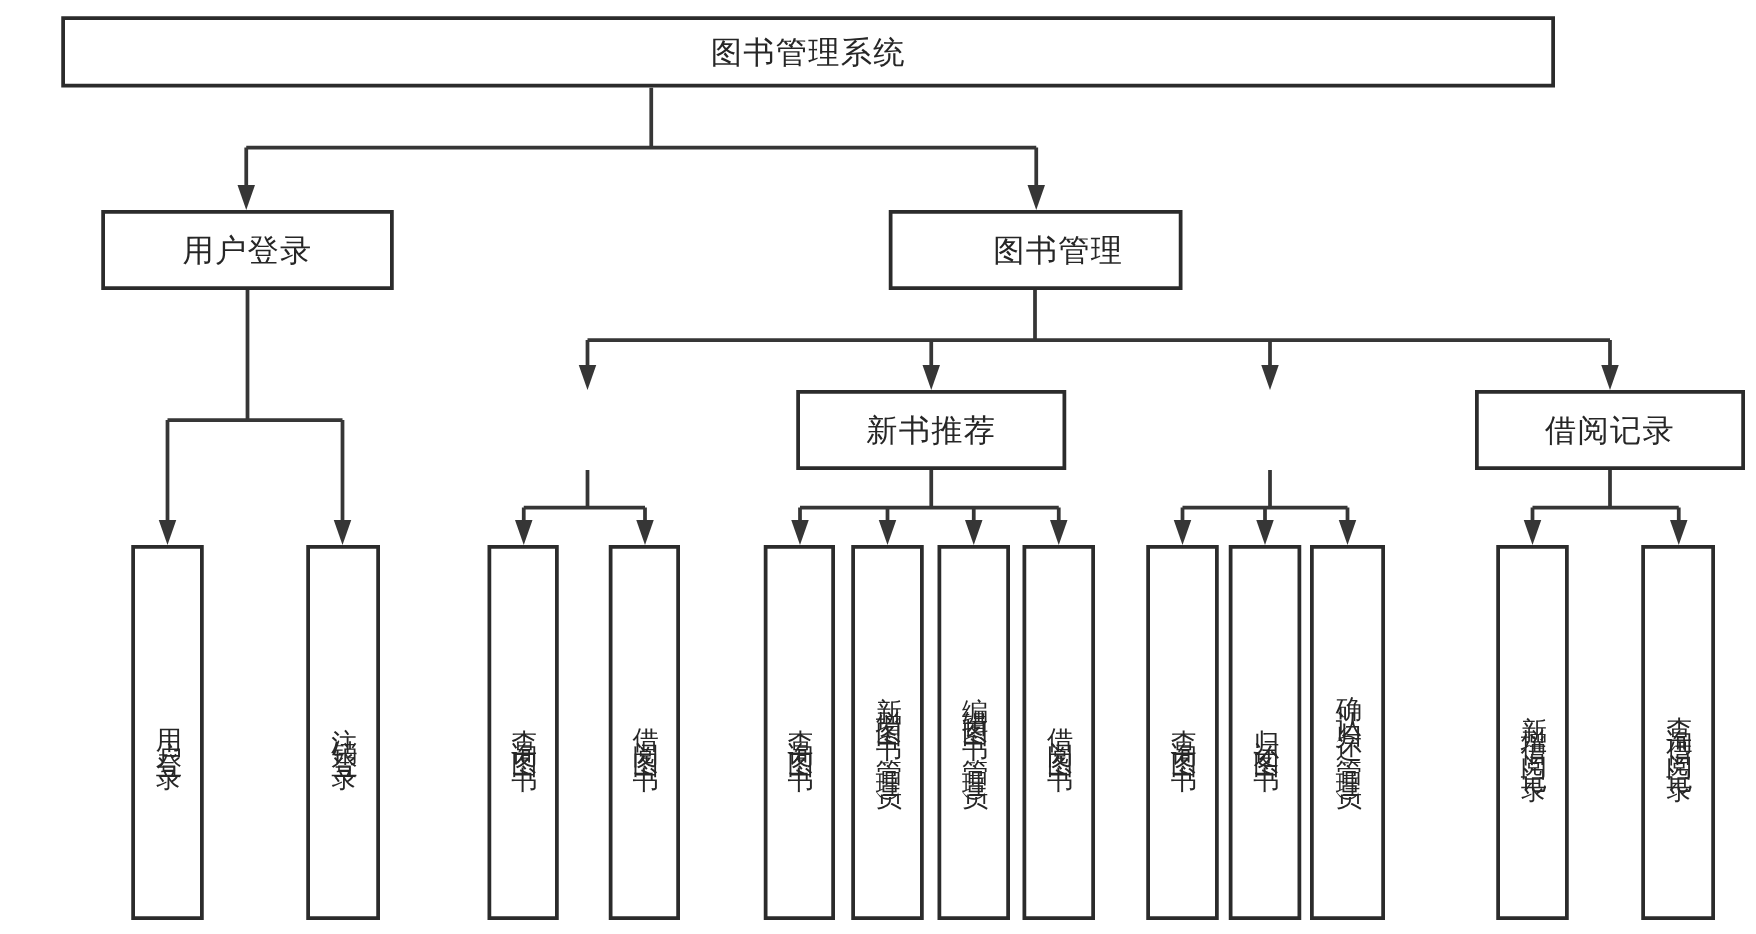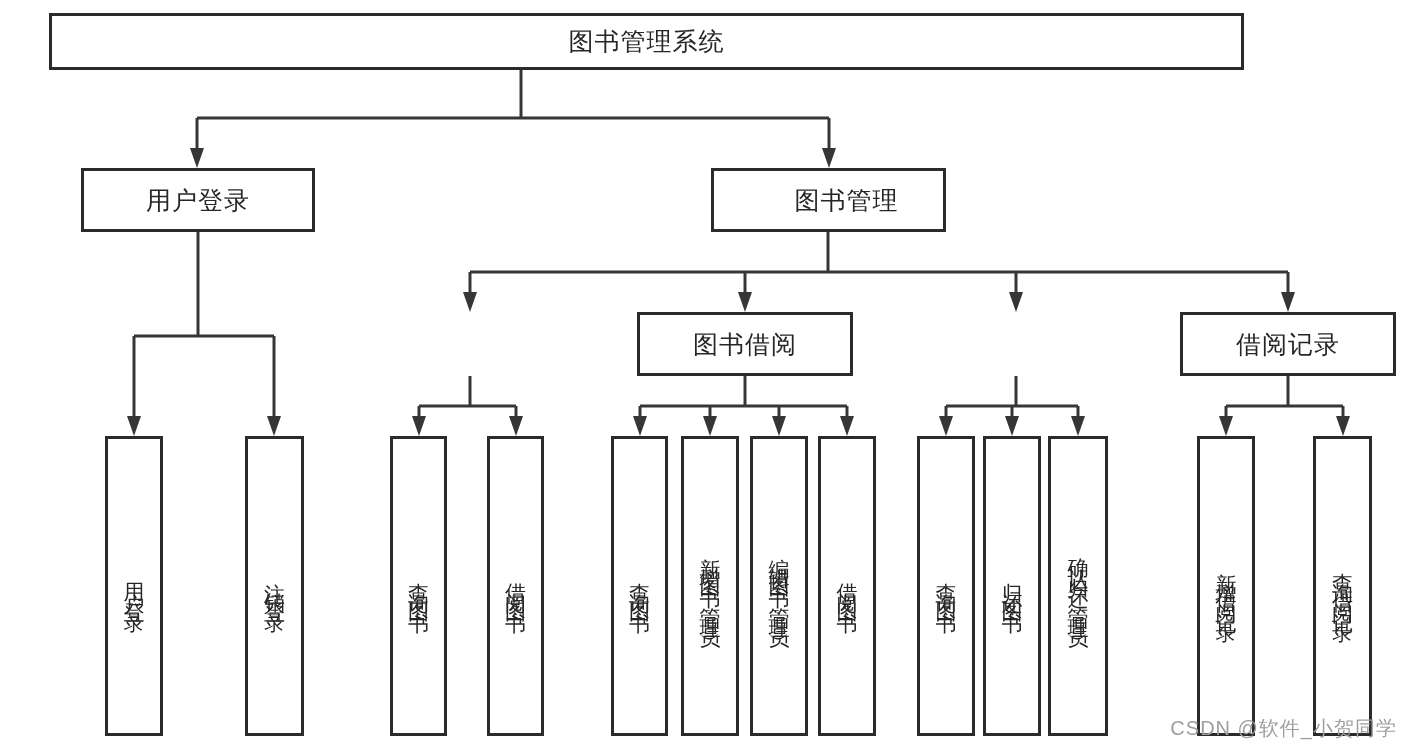--- a/index.html
+++ b/index.html
@@ -131,35 +131,34 @@
       <path d="M1343 406 V420"></path>
       <polygon points="1336,416 1350,416 1343,436"></polygon>
     </g>
   </svg>
 
   <div class="node n-root">图书管理系统</div>
 
   <div class="node n-user-login">用户登录</div>
   <div class="node n-book-management">图书管理</div>
 
-  <div class="node n-book-borrow">图书借阅</div>
+  <div class="node n-book-borrow">新书推荐</div>
   <div class="node n-borrow-record">借阅记录</div>
 
   <div class="node v n-leaf-user-login">用户登录</div>
   <div class="node v n-leaf-logout">注销登录</div>
 
   <div class="node v n-nb-query">查询图书</div>
   <div class="node v n-nb-borrow">借阅图书</div>
 
   <div class="node v n-bb-query">查询图书</div>
   <div class="node v n-bb-add">新增图书（管理员）</div>
   <div class="node v n-bb-edit">编辑图书（管理员）</div>
   <div class="node v n-bb-borrow">借阅图书</div>
 
   <div class="node v n-cb-query">查询图书</div>
   <div class="node v n-cb-return">归还图书</div>
   <div class="node v n-cb-confirm">确认归还（管理员）</div>
 
   <div class="node v n-br-add">新增借阅记录</div>
   <div class="node v n-br-query">查询借阅记录</div>
 
-  <div class="watermark">CSDN @软件_小贺同学</div>
 </div>
 
 </body></html>

